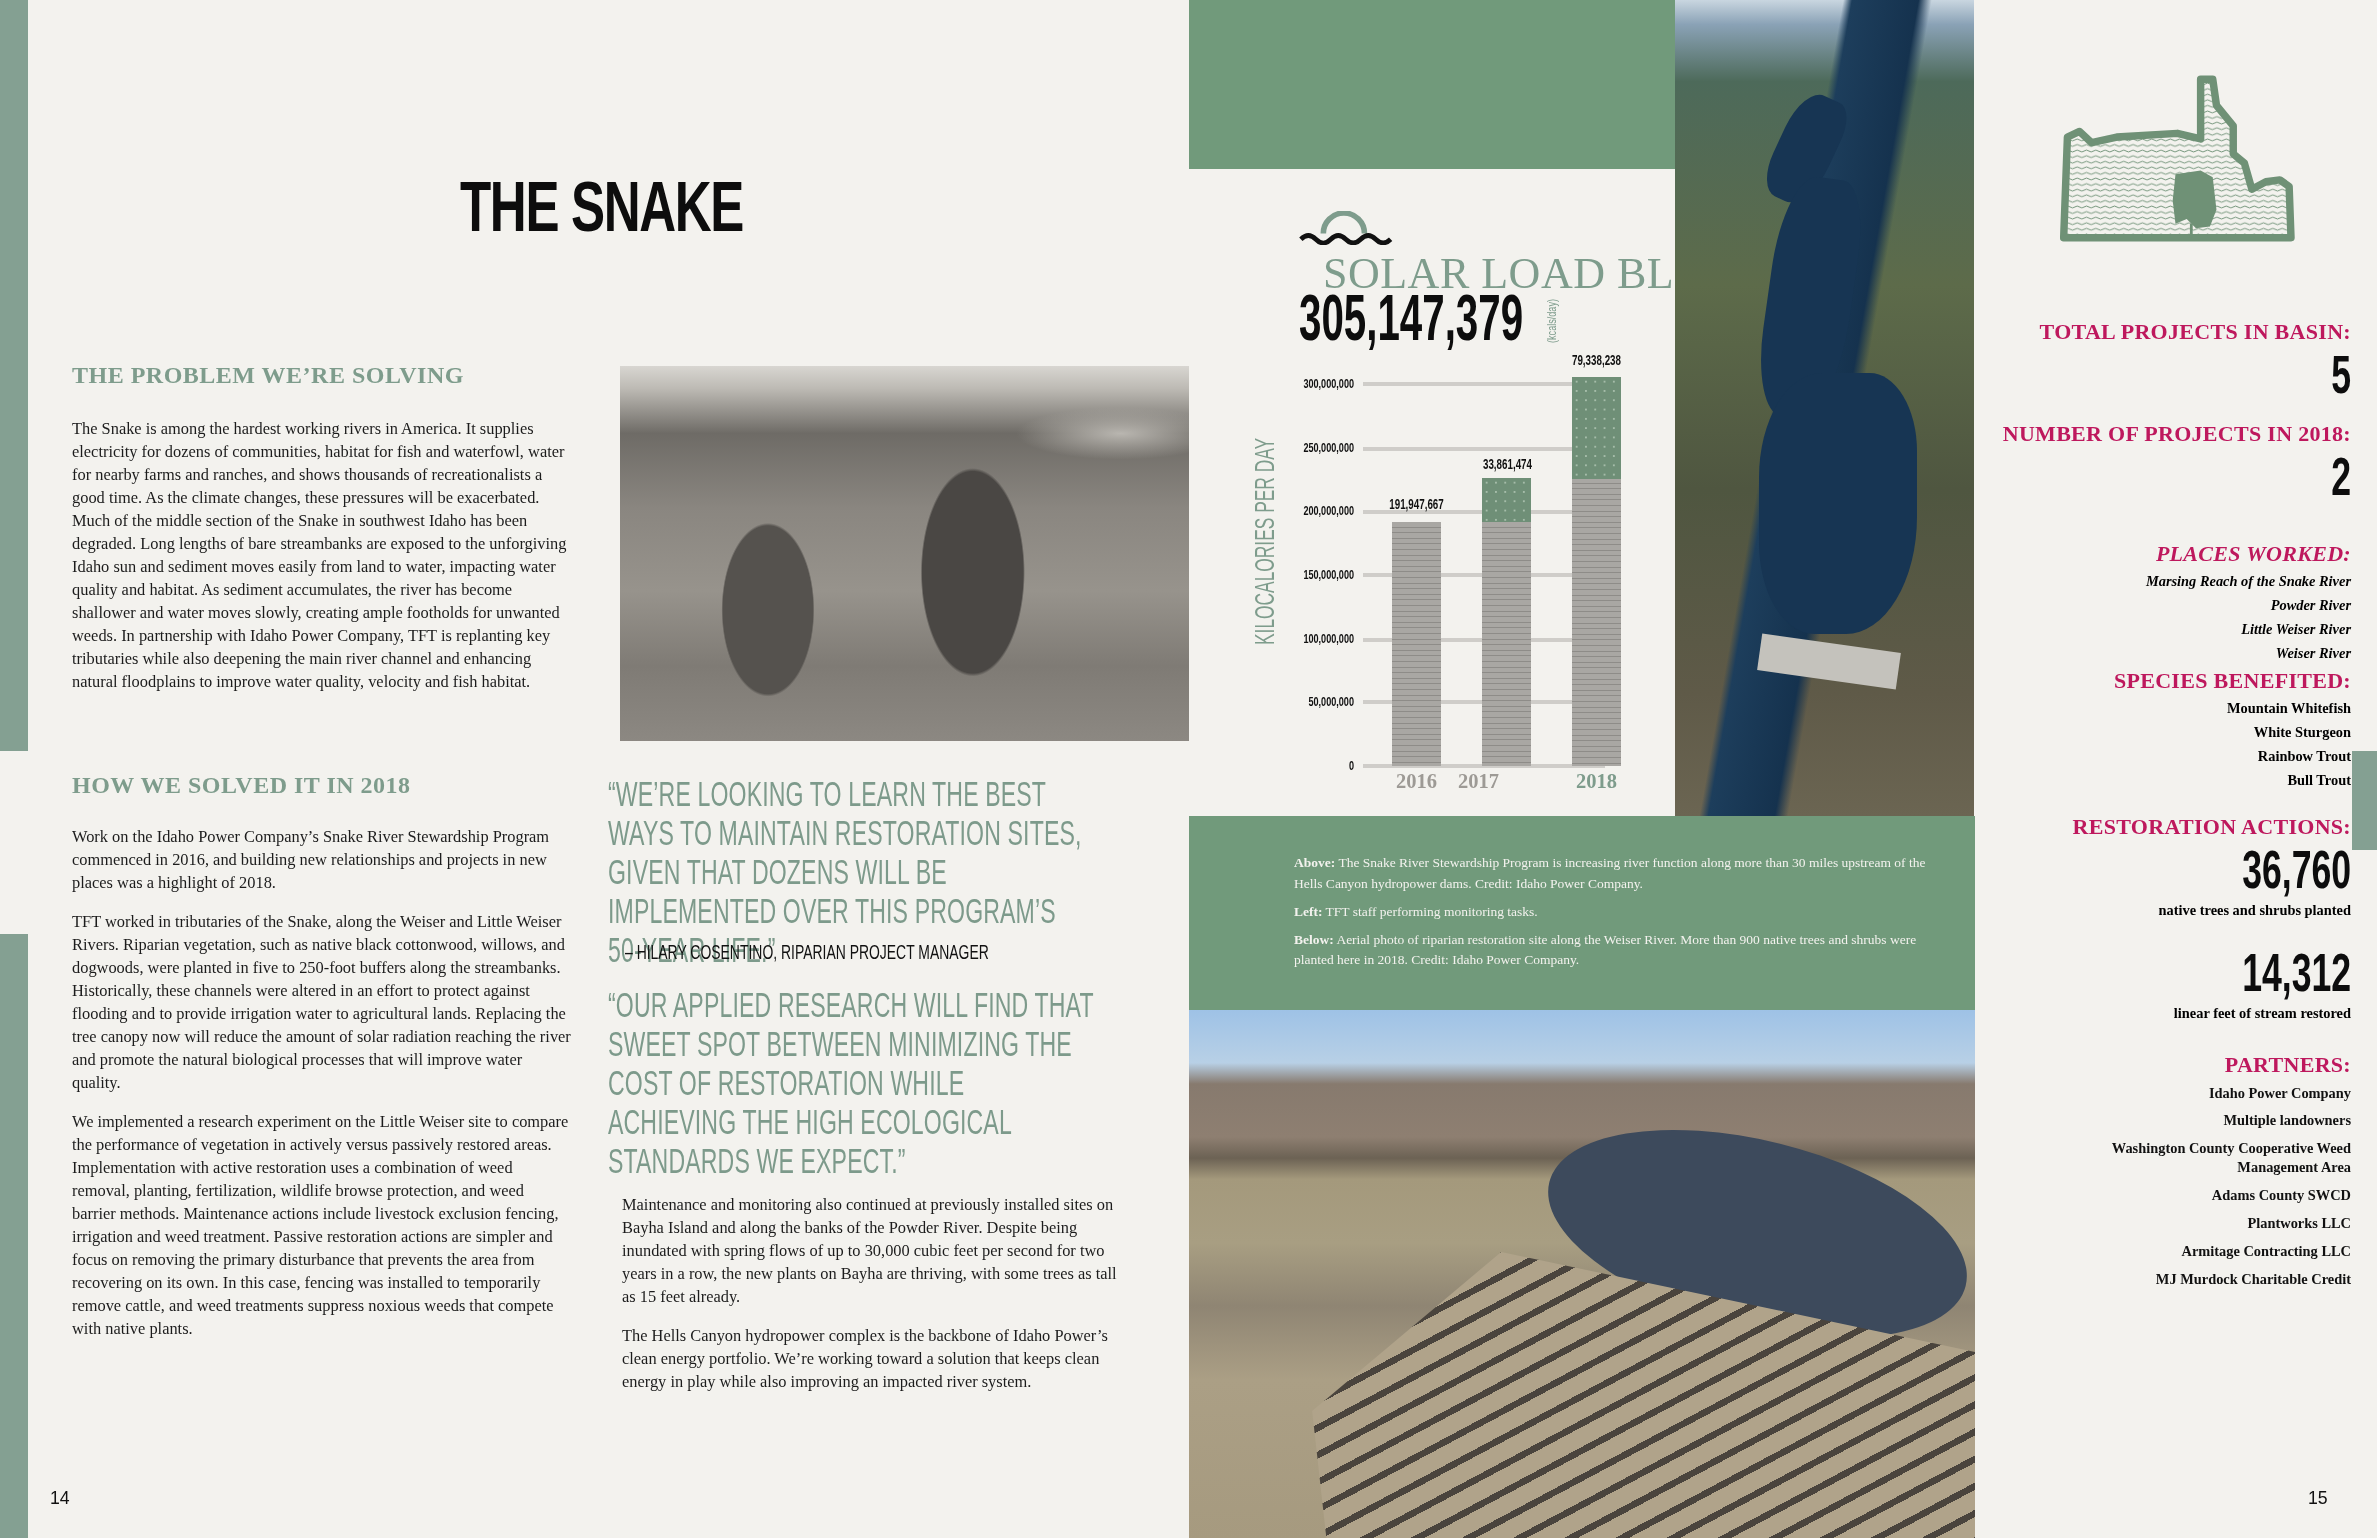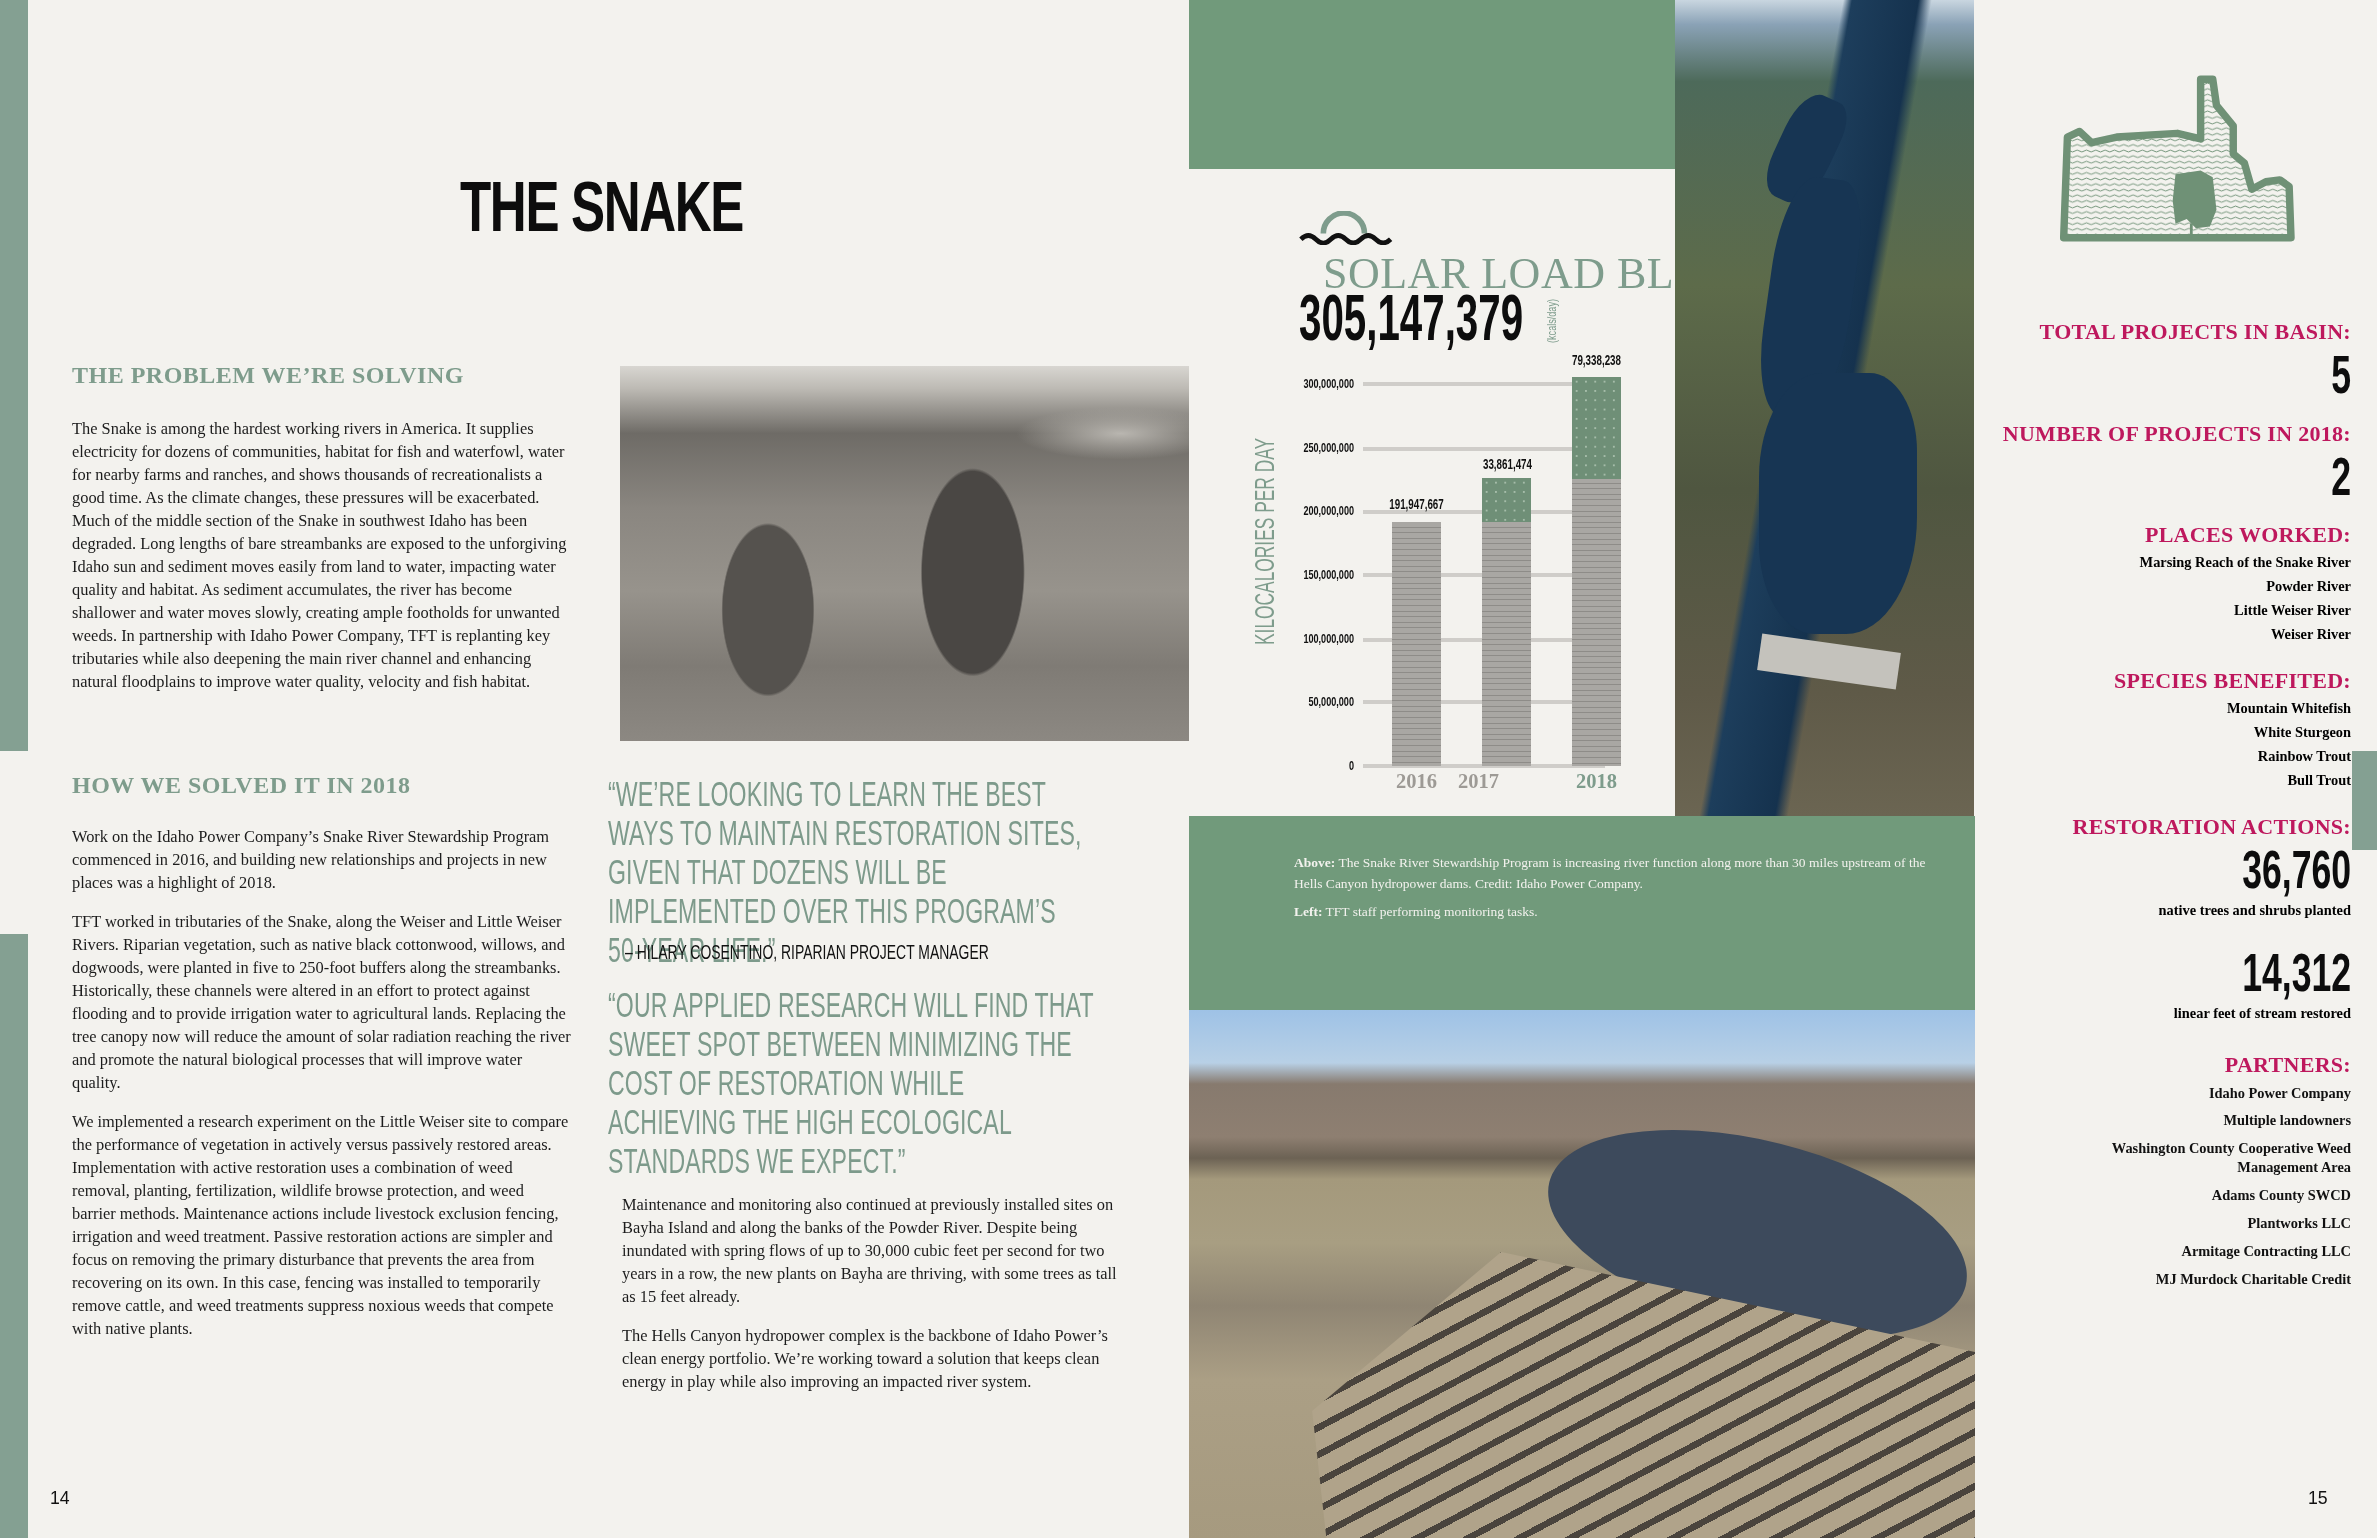--- a/index.html
+++ b/index.html
@@ -155,20 +155,21 @@
   <div class="canyon-river" style="left:103px;top:93px;width:56px;height:112px;transform:rotate(25deg);"></div>
   <div class="canyon-river" style="left:93px;top:177px;width:84px;height:242px;transform:rotate(8deg);"></div>
   <div class="canyon-river" style="left:84px;top:373px;width:158px;height:261px;"></div>
   <div class="dam" style="left:84px;top:643px;width:140px;height:37px;transform:rotate(8deg);"></div>
 </div>
 
 <div class="green-block" style="left:1189px;top:816px;width:786px;height:194px;">
   <div class="caption" style="position:absolute;left:81px;top:37px;width:662px;margin-left:24px;">
     <p><b>Above:</b><span> The Snake River Stewardship Program is increasing river function along more than 30 miles upstream of the Hells Canyon hydropower dams. Credit: Idaho Power Company.</span></p>
     <p><b>Left:</b><span> TFT staff performing monitoring tasks.</span></p>
+    <p><b>Below:</b><span> Aerial photo of riparian restoration site along the Weiser River. More than 900 native trees and shrubs were planted here in 2018. Credit: Idaho Power Company.</span></p>
   </div>
 </div>
 
 <div class="photo aerial-photo" style="left:1189px;top:1010px;width:786px;height:529px;">
   <div class="aerial-river" style="left:354px;top:131px;width:429px;height:186px;transform:rotate(14deg);"></div>
   <div class="rows" style="left:65px;top:242px;width:727px;height:289px;clip-path:polygon(34% 0, 100% 35%, 100% 100%, 10% 100%, 8% 55%);"></div>
 </div>
 
 <svg class="abs" style="left:2056px;top:70px;" width="252" height="177" viewBox="0 0 270 190">
   <defs>
@@ -183,21 +184,21 @@
 
 <div class="side" style="top:319px;">
   <div class="lab">TOTAL PROJECTS IN BASIN:</div>
   <div class="big">5</div>
 </div>
 <div class="side" style="top:421px;">
   <div class="lab">NUMBER OF PROJECTS IN 2018:</div>
   <div class="big">2</div>
 </div>
 
-<div class="side" style="top:522px;">
+<div class="side" style="top:541px;font-style:italic;">
   <div class="lab" style="margin-bottom:1.9px;">PLACES WORKED:</div>
   <div class="item">Marsing Reach of the Snake River</div>
   <div class="item">Powder River</div>
   <div class="item">Little Weiser River</div>
   <div class="item">Weiser River</div>
 </div>
 
 <div class="side" style="top:668px;">
   <div class="lab" style="margin-bottom:1.9px;">SPECIES BENEFITED:</div>
   <div class="item">Mountain Whitefish</div>

